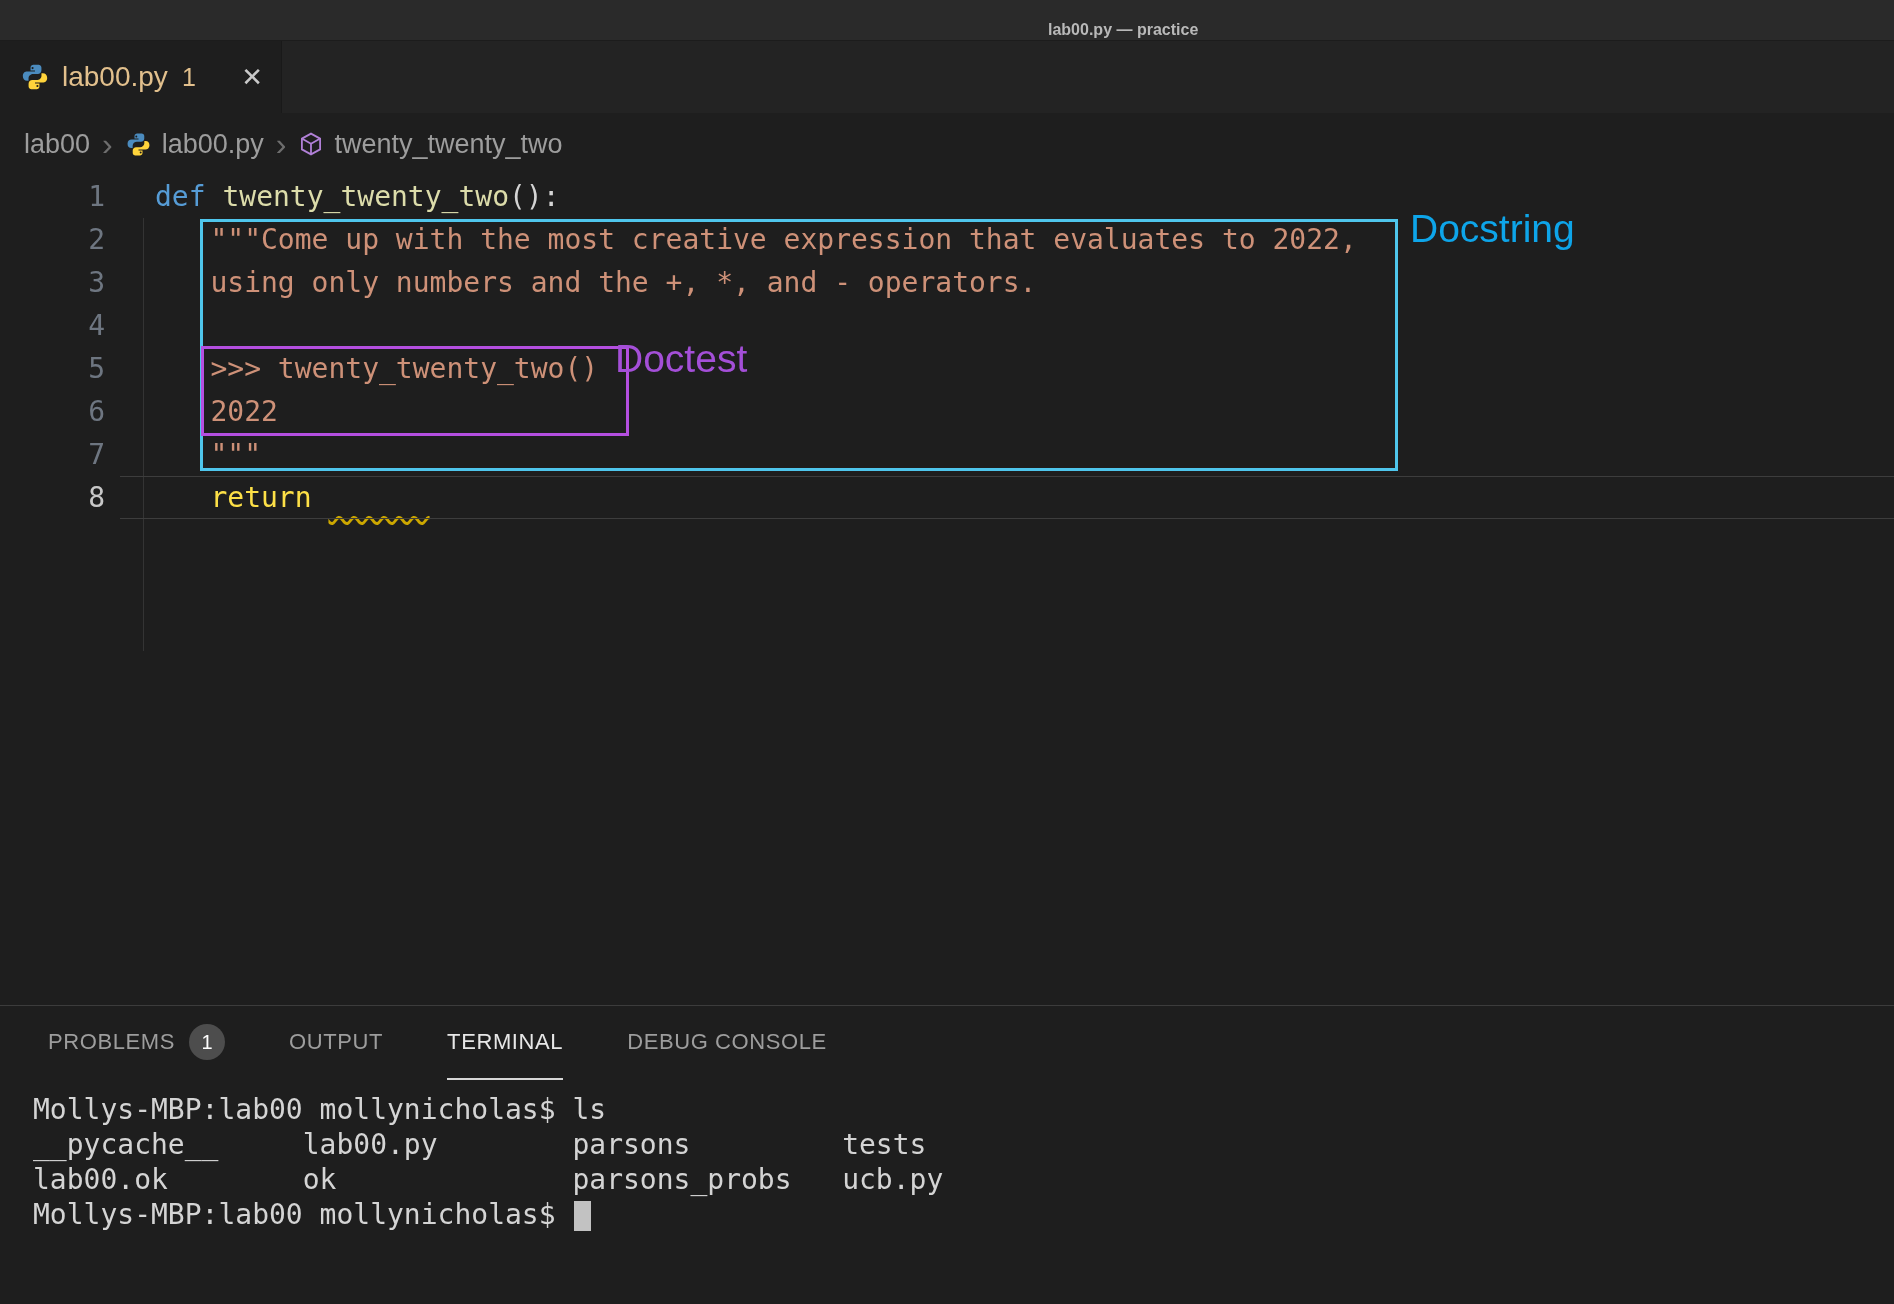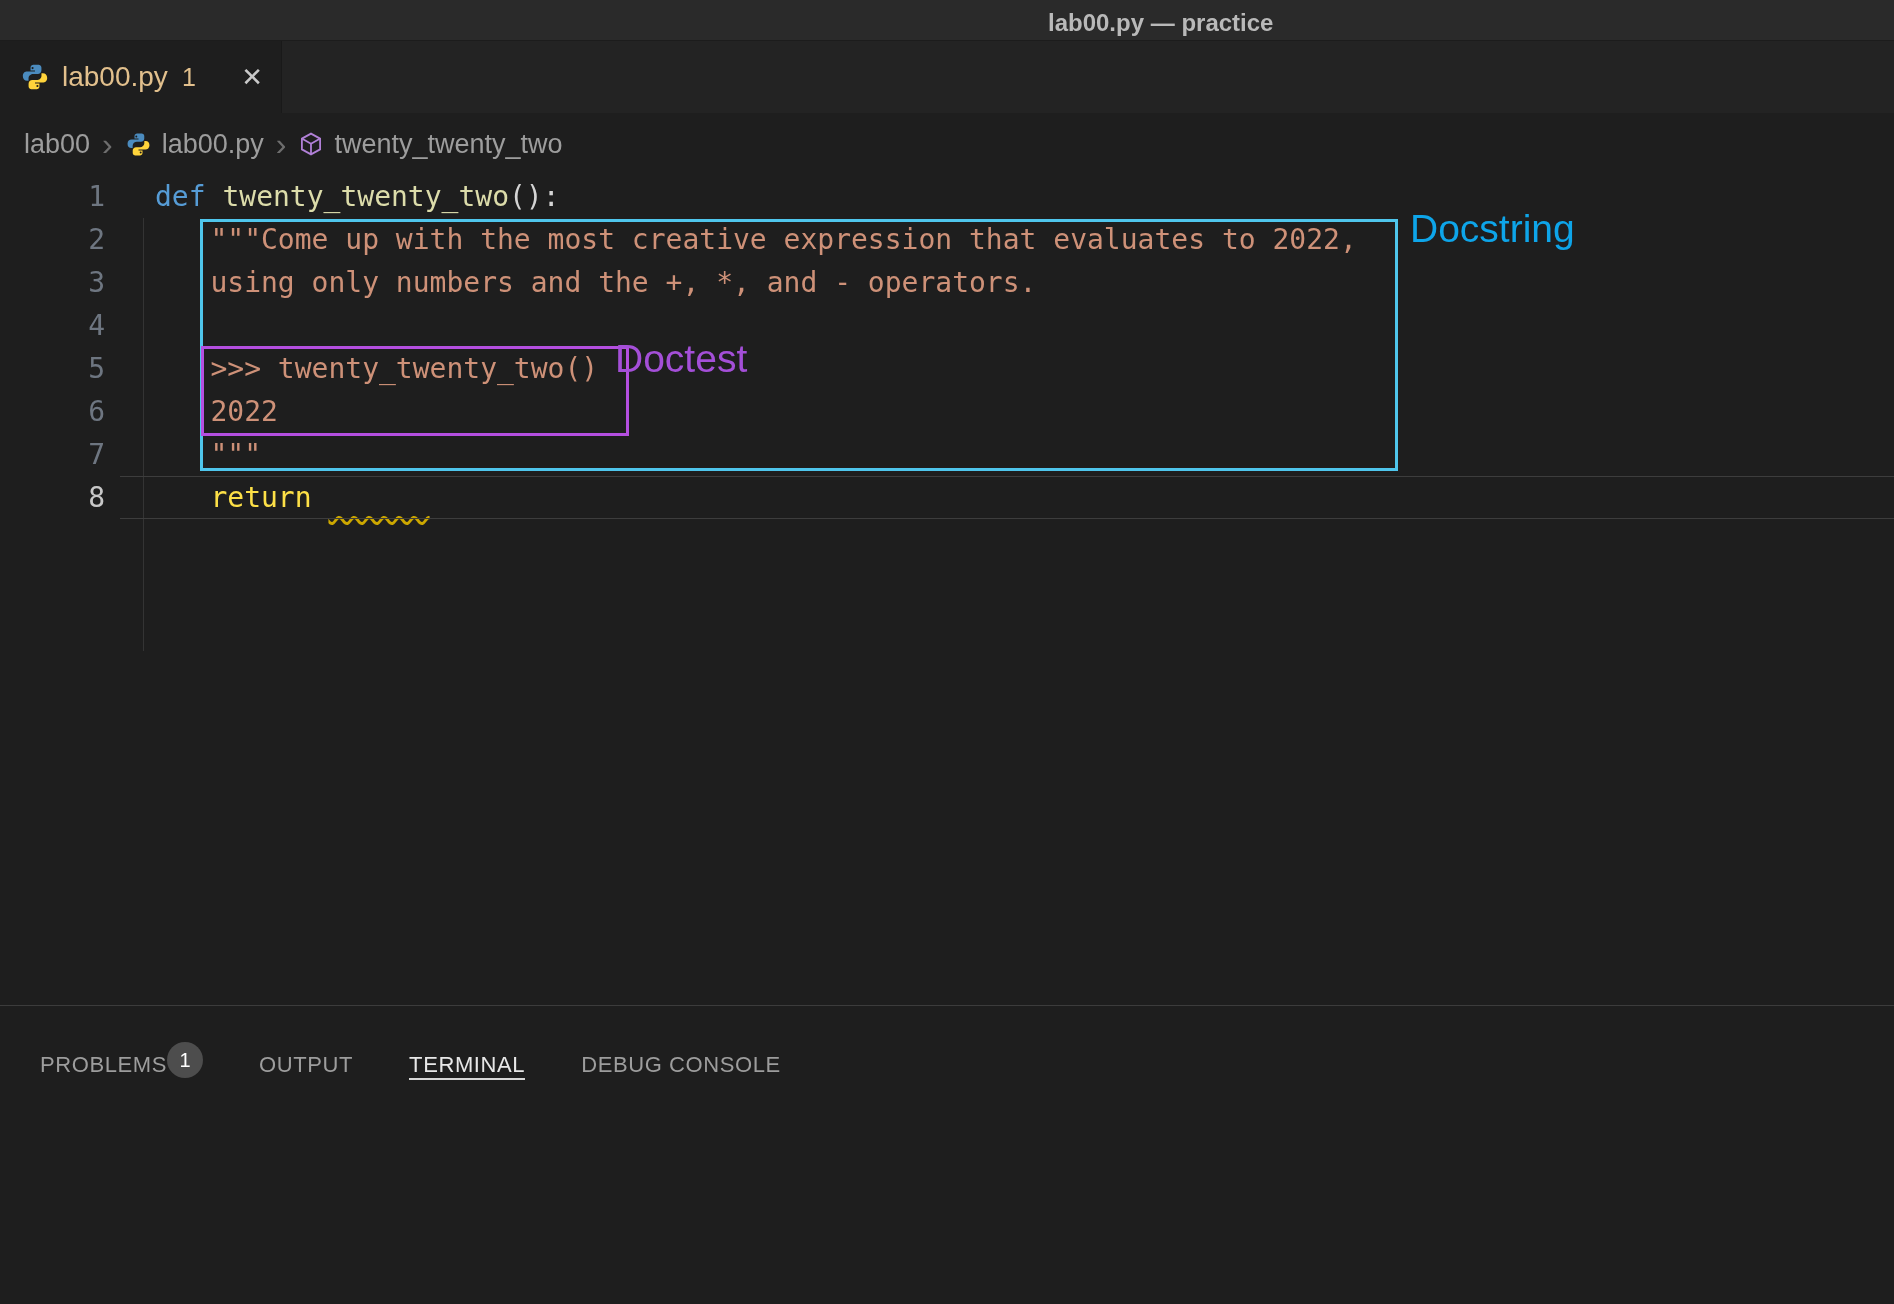--- a/index.html
+++ b/index.html
@@ -14,24 +14,24 @@
 
   
   .titlebar {
     position:relative;
     height:41px;
     background:#2a2a2a;
     border-bottom:1px solid #1c1c1c;
   }
   .titlebar .window-title {
     position:absolute;
-    left:1048px; top:2px;
+    left:1048px; top:9px;
     height:41px; line-height:41px;
     color:#b9b9b9;
-    font-size:24px;
+    font-size:16px;
     font-weight:700;
   }
 
   
   .tabbar {
     height:72px;
     background:#232323;
     display:flex;
     align-items:stretch;
   }
@@ -159,23 +159,25 @@
     display:flex;
     align-items:stretch;
     gap:56px;
     padding-left:40px;
     font-size:22px;
     letter-spacing:0.6px;
     color:#9d9d9d;
   }
   .panel-tab {
     display:flex;
-    align-items:flex-end;
+    align-items:center;
+    gap:14px;
     border-bottom:2px solid transparent;
     cursor:pointer;
+    margin-left:8px;
   }
   .panel-tab.active {
     color:#e7e7e7;
     border-bottom-color:#d7d7d7;
   }
   .badge {
     width:36px; height:36px;
     background:#4d4d4d;
     color:#ffffff;
     border-radius:50%;
@@ -308,13 +310,19 @@
       <span>OUTPUT</span>
     </div>
     <div class="panel-tab active">
       <span>TERMINAL</span>
     </div>
     <div class="panel-tab">
       <span>DEBUG CONSOLE</span>
     </div>
   </div>
 
+  <div class="terminal">
+    <div class="term-line"><span>Mollys-MBP:lab00 mollynicholas$ ls</span></div>
+    <div class="term-line"><span>__pycache__     lab00.py        parsons         tests</span></div>
+    <div class="term-line"><span>lab00.ok        ok              parsons_probs   ucb.py</span></div>
+    <div class="term-line"><span>Mollys-MBP:lab00 mollynicholas$ </span><span class="cursor"></span></div>
+  </div>
 </div>
 
 </body></html>

